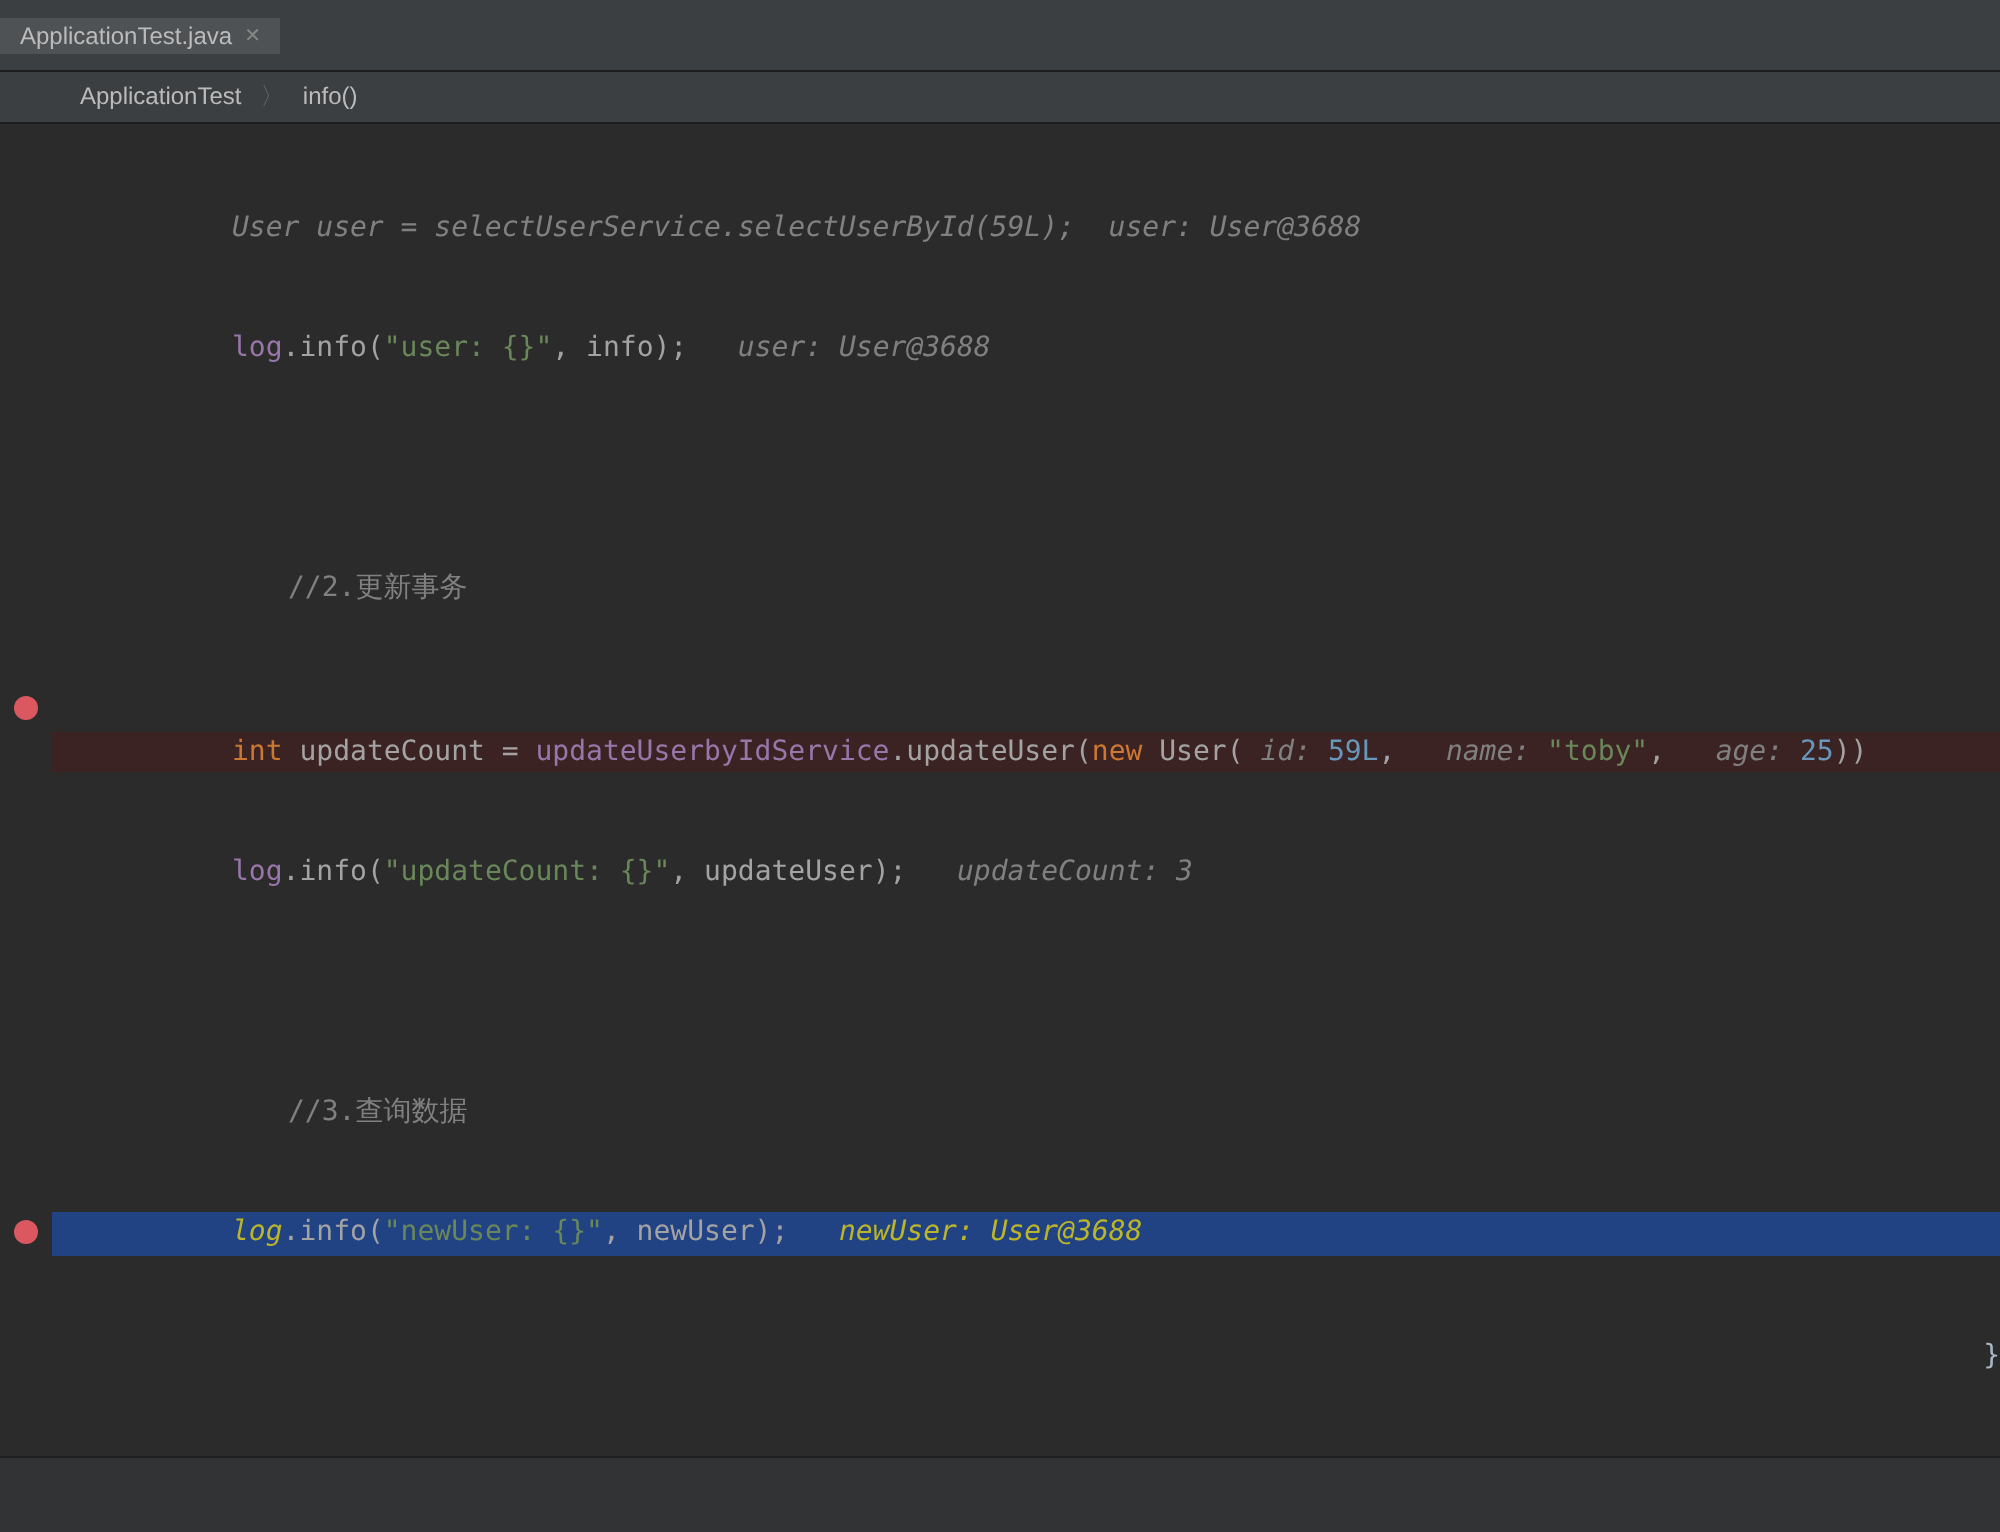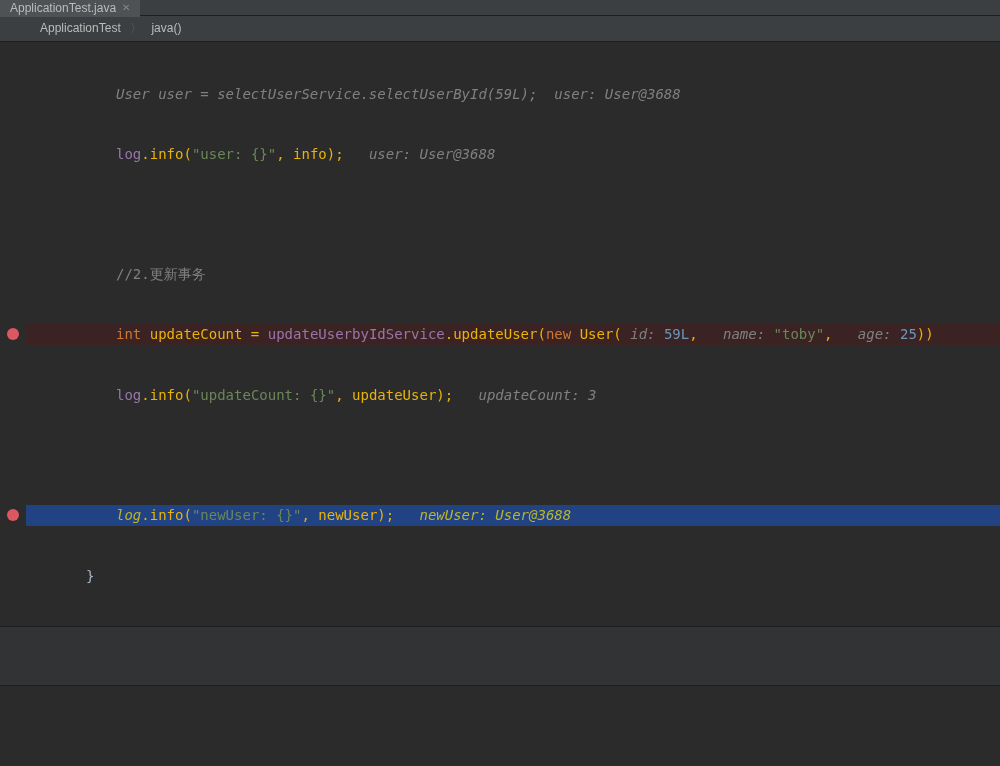--- a/index.html
+++ b/index.html
@@ -8,21 +8,21 @@
     background: #2b2b2b;
     color: #a9b7c6;
     font-size: 13px;
     width: 1000px;
     height: 766px;
     overflow: hidden;
   }
   
   .ide-tab-bar {
     background: #3c3f41;
-    height: 16px;
+    height: 36px;
     display: flex;
     align-items: center;
     border-bottom: 1px solid #1e1e1e;
   }
   .ide-tab {
     background: #4e5254;
     padding: 2px 10px;
     font-size: 12px;
     font-family: "Helvetica Neue", Arial, sans-serif;
     color: #bbbbbb;
@@ -42,72 +42,73 @@
   .breadcrumb .sep { color: #666; padding: 0 6px; }
   
   .editor {
     background: #2b2b2b;
     position: relative;
     padding: 2px 0 20px 0;
     font-size: 14px;
     line-height: 20px;
     white-space: pre;
   }
-  .code-row { display: flex; }
+  .code-row { display: flex; justify-content: space-between; }
   .gutter {
     width: 26px;
     flex: 0 0 26px;
     text-align: center;
     position: relative;
   }
   .bp {
     width: 12px; height: 12px;
     background: #db5860;
     border-radius: 50%;
     display: inline-block;
     margin-top: 4px;
   }
   .code-line { padding-left: 90px; flex: 1; }
-  .hl-red .code-line { background: #3c2323; }
+  .hl-red .code-line { background: #3c2323; margin-top: 22px; }
   .hl-blue .code-line { background: #214283; }
   .c-kw { color: #cc7832; }
-  .c-var { color: #eab308; }
+  .c-var { color: #a3a3a3; }
   .c-fld { color: #9876aa; }
   .c-new { color: #cc7832; }
   .c-num { color: #6897bb; }
   .c-str { color: #6a8759; }
-  .c-cmt { color: #808080; }
+  .c-cmt { color: #808080; margin-left: 28px; }
   .c-ghost { color: #808080; font-style: italic; }
   .c-ghost2 { color: #808080; font-style: italic; }
   .c-yel { color: #bbb529; font-style: italic; }
   .closebrace { padding-left: 60px; color:#a9b7c6; }
   
   .spacer-bar { background:#313335; height:60px; border-top:1px solid #1e1e1e; border-bottom:1px solid #1e1e1e; }
 </style>
 </head>
 <body>
 
 <div class="ide-tab-bar">
   <div class="ide-tab">
     <span>ApplicationTest.java</span>
     <span class="close-x">✕</span>
   </div>
 </div>
 
 <div class="breadcrumb">
   <span>ApplicationTest</span>
   <span class="sep">〉</span>
-  <span>java()</span>
+  <span>info()</span>
 </div>
 
 <div class="editor">
   <div class="code-row"><div class="gutter"></div><div class="code-line"><span class="c-ghost">User user = selectUserService.selectUserById(59L);</span>  <span class="c-ghost2">user: User@3688</span></div></div>
   <div class="code-row"><div class="gutter"></div><div class="code-line"><span class="c-fld">log</span><span class="c-var">.info(</span><span class="c-str">"user: {}"</span><span class="c-var">, info);</span>   <span class="c-ghost">user: User@3688</span></div></div>
   <div class="code-row"><div class="gutter"></div><div class="code-line"> </div></div>
   <div class="code-row"><div class="gutter"></div><div class="code-line"><span class="c-cmt">//2.更新事务</span></div></div>
   <div class="code-row hl-red"><div class="gutter"><span class="bp"></span></div><div class="code-line"><span class="c-kw">int</span><span class="c-var"> updateCount = </span><span class="c-fld">updateUserbyIdService</span><span class="c-var">.updateUser(</span><span class="c-new">new</span><span class="c-var"> User(</span><span class="c-ghost"> id: </span><span class="c-num">59L</span><span class="c-var">,   </span><span class="c-ghost">name: </span><span class="c-str">"toby"</span><span class="c-var">,   </span><span class="c-ghost">age: </span><span class="c-num">25</span><span class="c-var">))</span></div></div>
   <div class="code-row"><div class="gutter"></div><div class="code-line"><span class="c-fld">log</span><span class="c-var">.info(</span><span class="c-str">"updateCount: {}"</span><span class="c-var">, updateUser);</span>   <span class="c-ghost">updateCount: 3</span></div></div>
   <div class="code-row"><div class="gutter"></div><div class="code-line"> </div></div>
+  <div class="code-row"><div class="gutter"></div><div class="code-line"><span class="c-cmt">//3.查询数据</span></div></div>
   <div class="code-row hl-blue"><div class="gutter"><span class="bp"></span></div><div class="code-line"><span class="c-yel">log</span><span class="c-var">.info(</span><span class="c-str">"newUser: {}"</span><span class="c-var">, newUser);</span>   <span class="c-yel">newUser: User@3688</span></div></div>
   <div class="code-row"><div class="gutter"></div><div class="closebrace">}</div></div>
 </div>
 
 <div class="spacer-bar"></div>
 
 </body></html>

